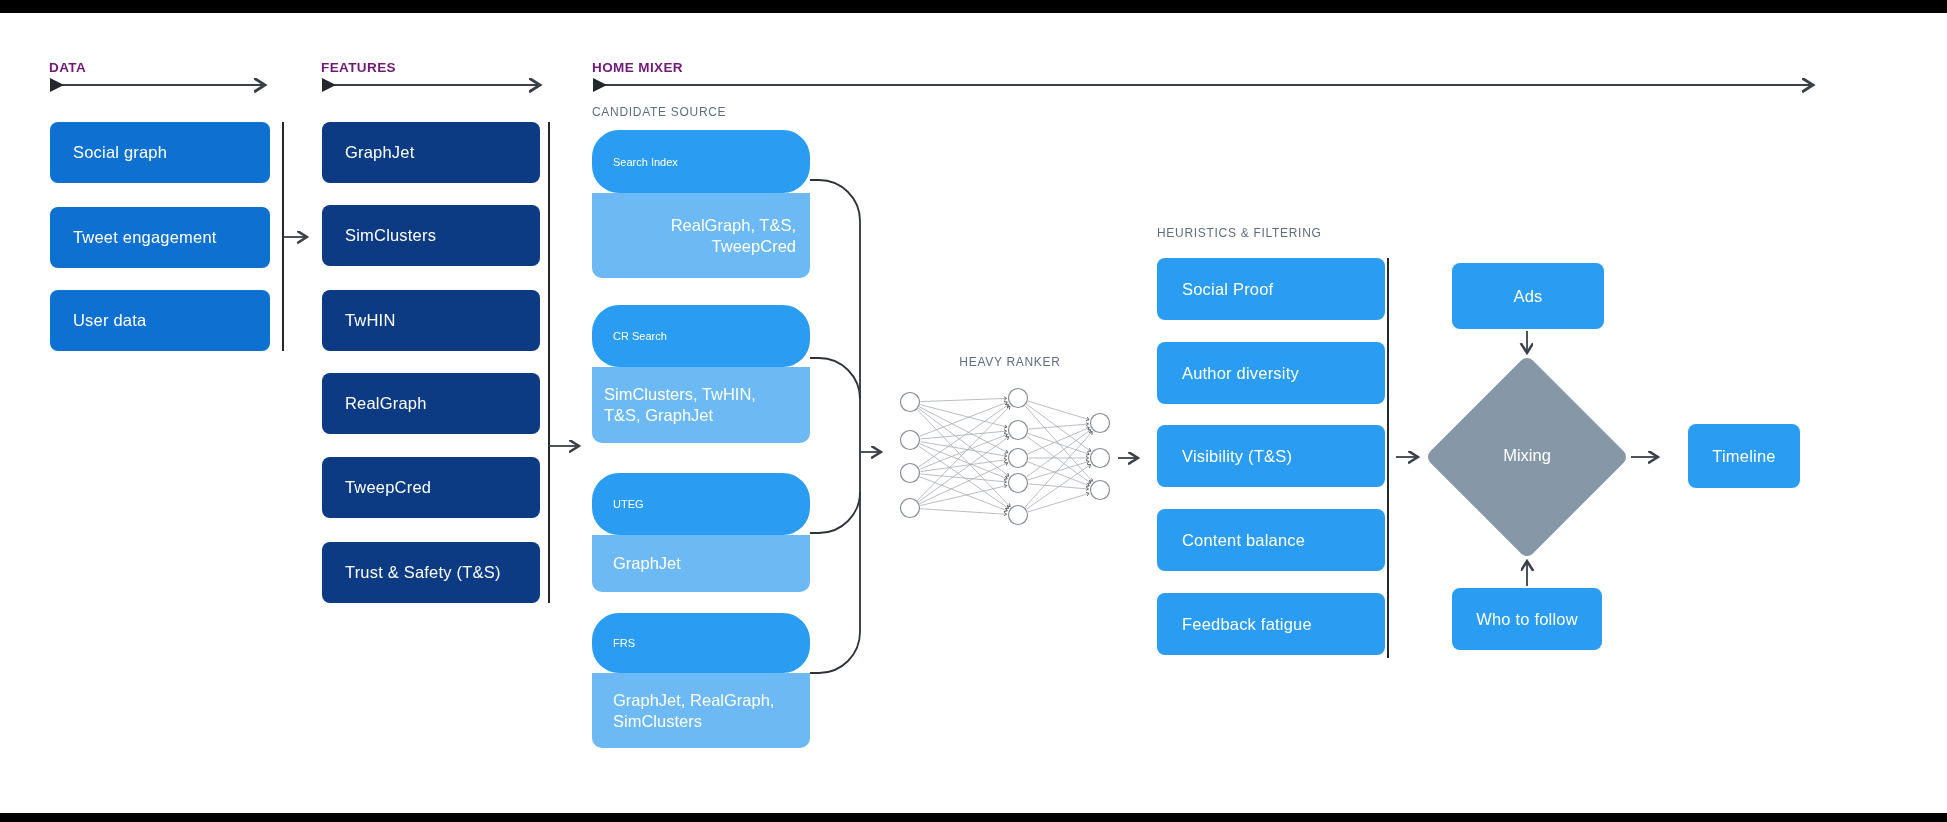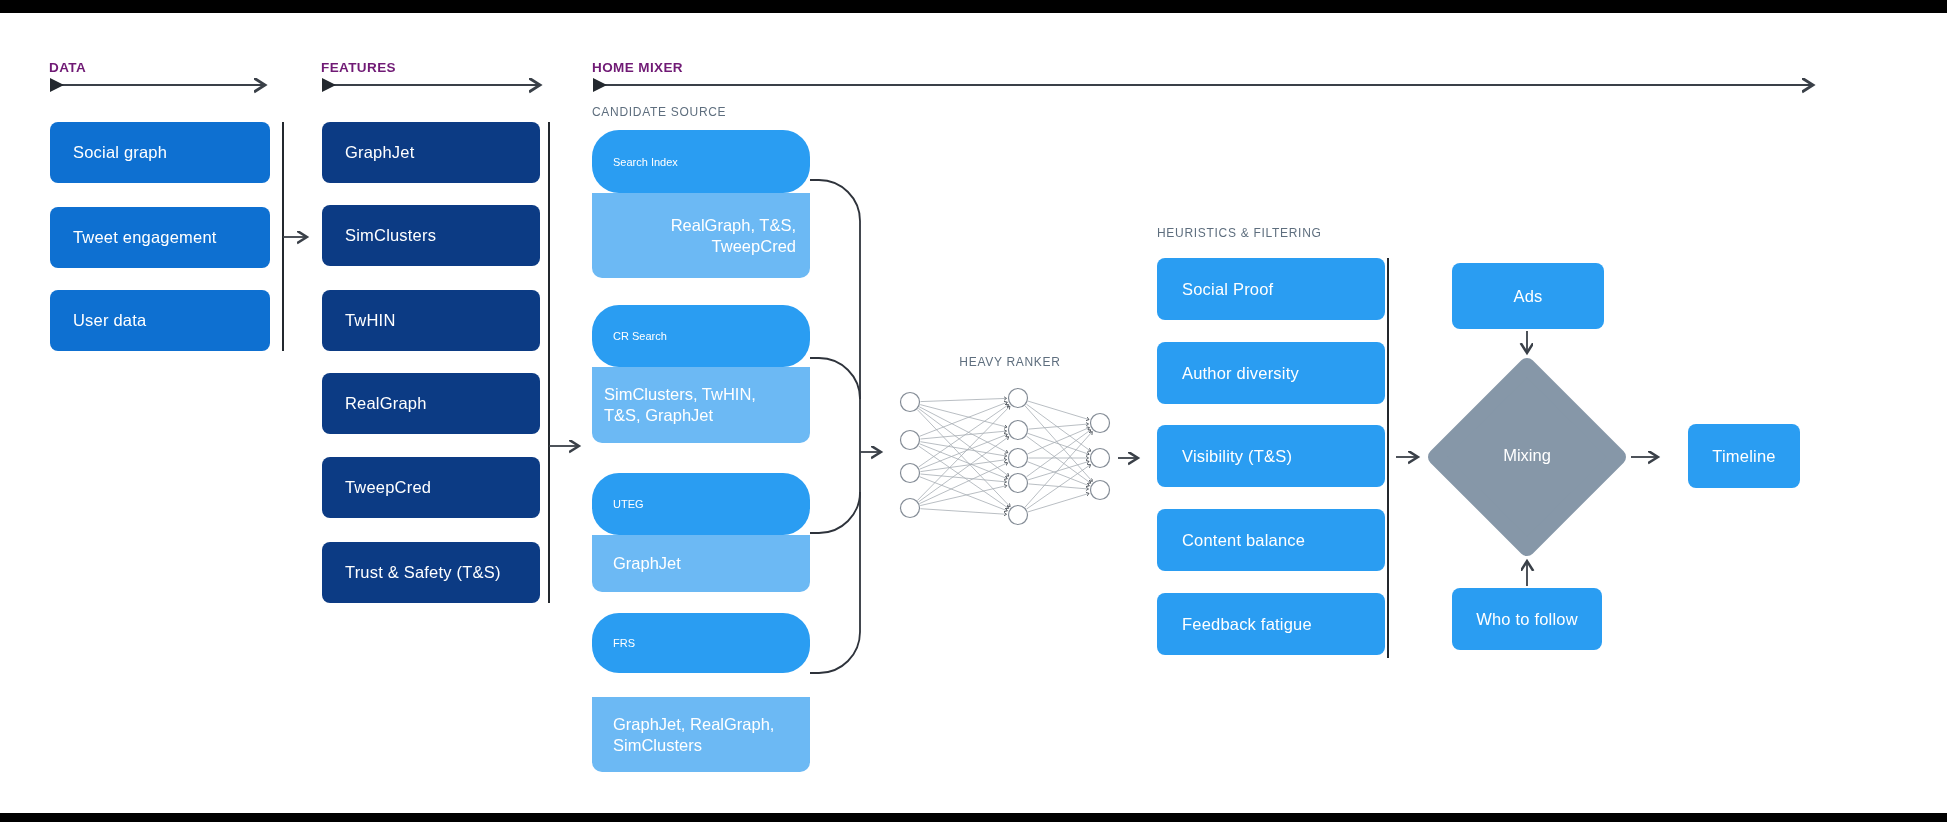--- a/index.html
+++ b/index.html
@@ -160,21 +160,21 @@
   <div class="cand" style="top:305px;">
     <div class="head" style="height:62px;">CR Search</div>
     <div class="sub" style="height:76px;padding-left:12px;">SimClusters, TwHIN, T&amp;S, GraphJet</div>
   </div>
   <div class="cand" style="top:473px;">
     <div class="head" style="height:62px;">UTEG</div>
     <div class="sub" style="height:57px;">GraphJet</div>
   </div>
   <div class="cand" style="top:613px;">
     <div class="head" style="height:60px;">FRS</div>
-    <div class="sub" style="height:75px;margin-top:24px;">GraphJet, RealGraph, SimClusters</div>
+    <div class="sub" style="height:75px;">GraphJet, RealGraph, SimClusters</div>
   </div>
 
   <div class="box heur-box" style="top:258px;">Social Proof</div>
   <div class="box heur-box" style="top:342px;">Author diversity</div>
   <div class="box heur-box" style="top:425px;">Visibility (T&amp;S)</div>
   <div class="box heur-box" style="top:509px;">Content balance</div>
   <div class="box heur-box" style="top:593px;">Feedback fatigue</div>
 
   <div class="box pill" id="ads-box">Ads</div>
   <div id="mixing-label">Mixing</div>

